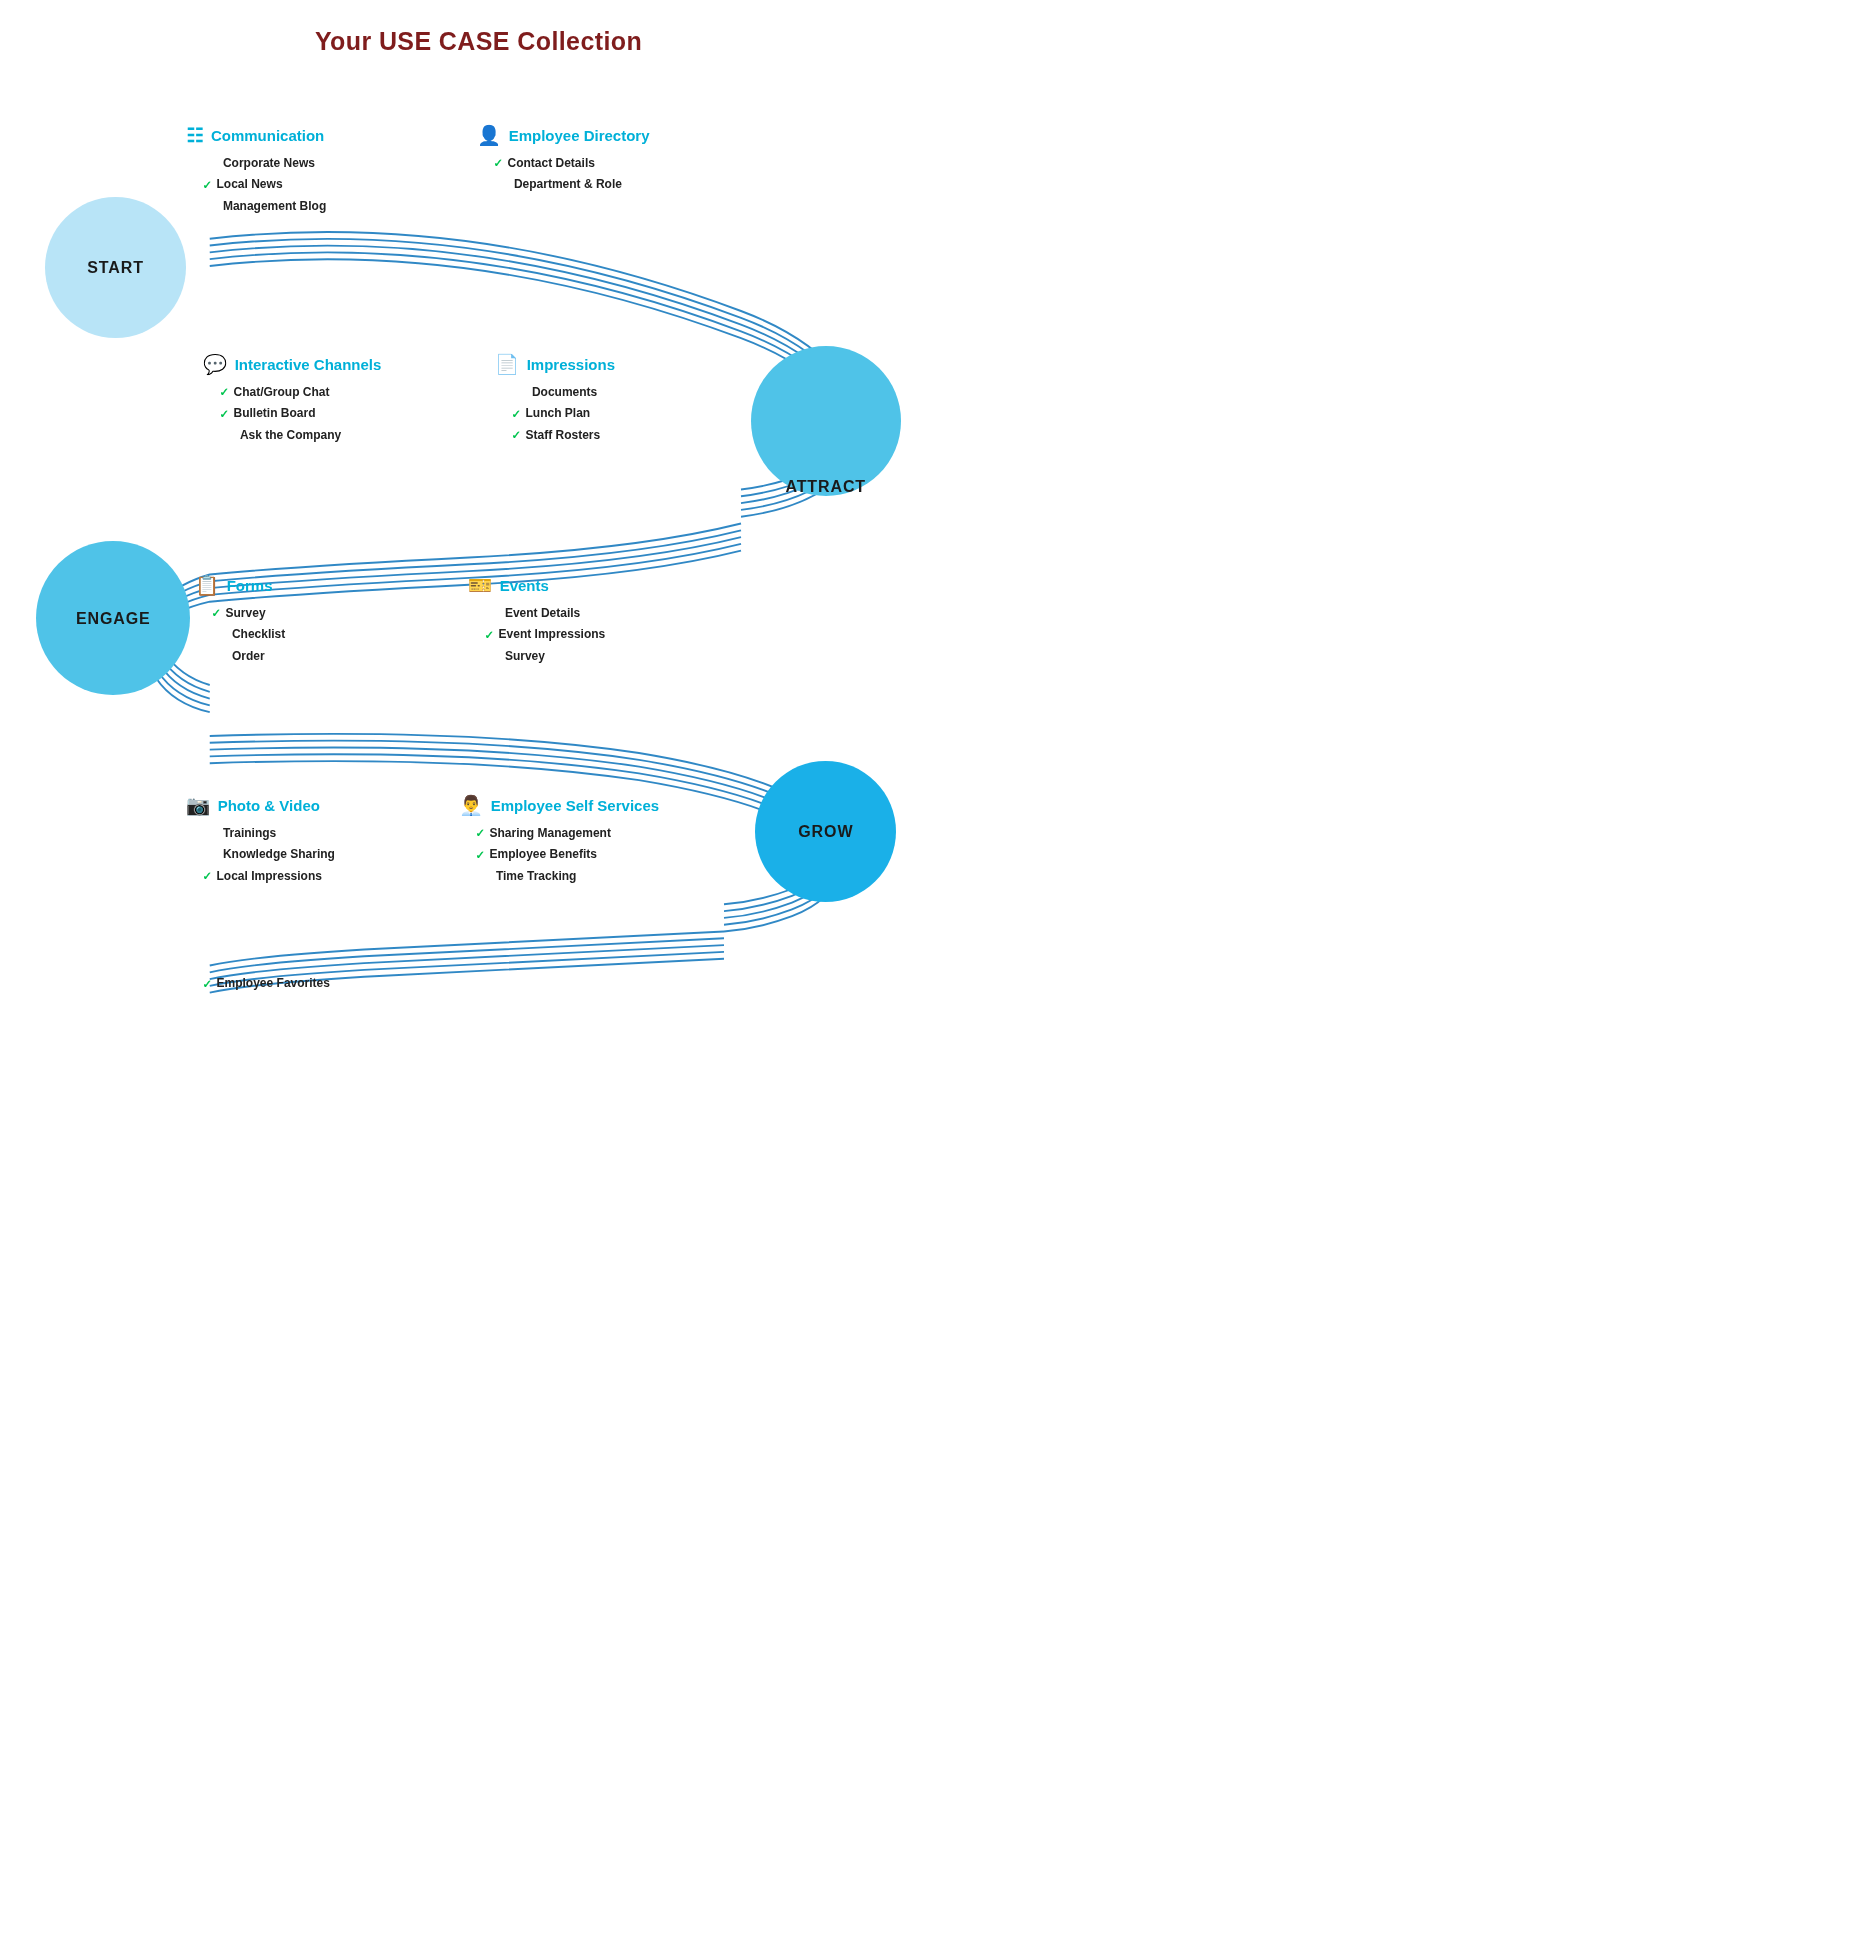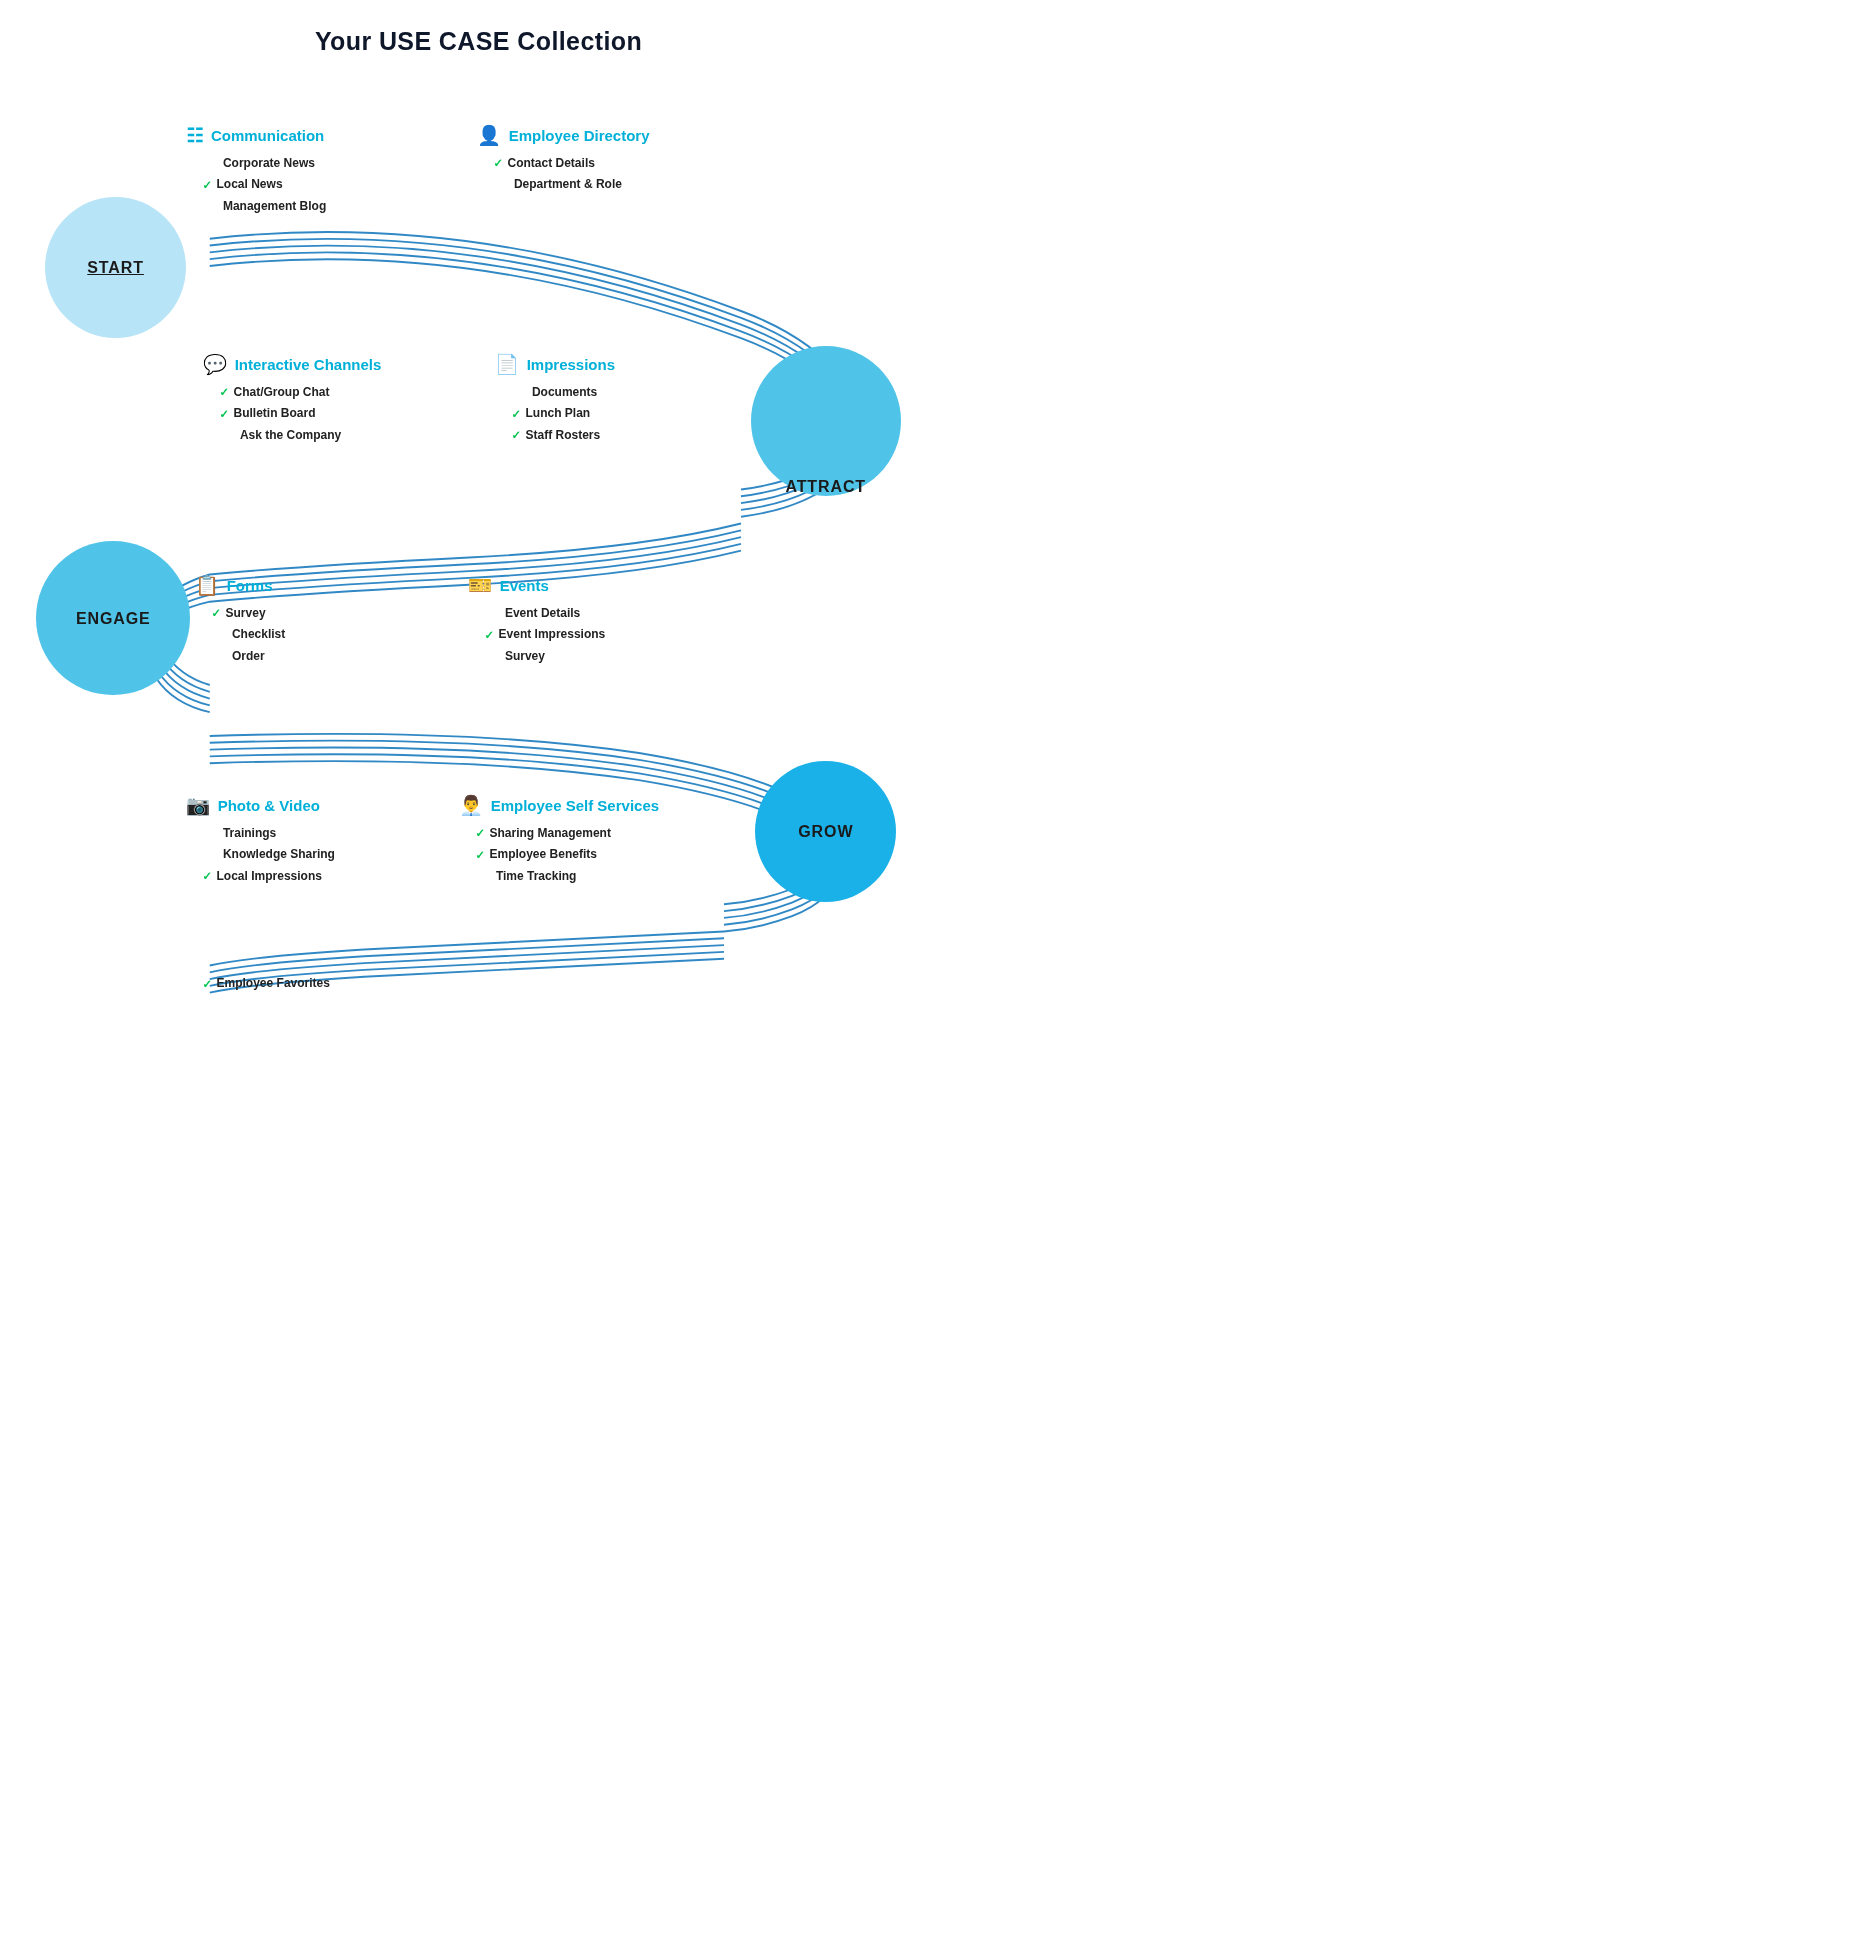--- a/index.html
+++ b/index.html
@@ -9,21 +9,21 @@
       width: 937px;
       min-height: 978px;
       position: relative;
       overflow-x: hidden;
     }
 
     .page-title {
       text-align: center;
       font-size: 25px;
       font-weight: 800;
-      color: #0f172a;
+      color: #7f1d1d;
       margin: 26.5px 0 17.6px 0;
       letter-spacing: 0.4px;
       padding-left: 20px;
     }
 
     .diagram-container {
       position: relative;
       width: 882px;
       margin: 0 auto;
       height: 935px;
@@ -36,21 +36,21 @@
       display: flex;
       align-items: center;
       justify-content: center;
       font-weight: 900;
       font-size: 16px;
       color: #1a1a1a;
       text-align: center;
       line-height: 1.2;
       letter-spacing: 0.9px;
     }
-    .circle-light { background: #b8e4f7; text-decoration: underline; }
+    .circle-light { background: #b8e4f7; }
     .circle-medium { background: #4fc3e8; }
     .circle-dark { background: #1ab0e8; }
 
     .circle-start { width: 141px; height: 141px; left: 17.6px; top: 124px; }
     .circle-attract { width: 150px; height: 150px; right: 8.8px; top: 273px; align-items: flex-end; }
     .circle-engage { width: 154px; height: 154px; left: 8.8px; top: 468px; }
     .circle-grow { width: 141px; height: 141px; right: 13.2px; top: 688px; }
     .circle-successful { width: 150px; height: 150px; left: 4.4px; top: 812px; font-size: 14px; }
 
     

